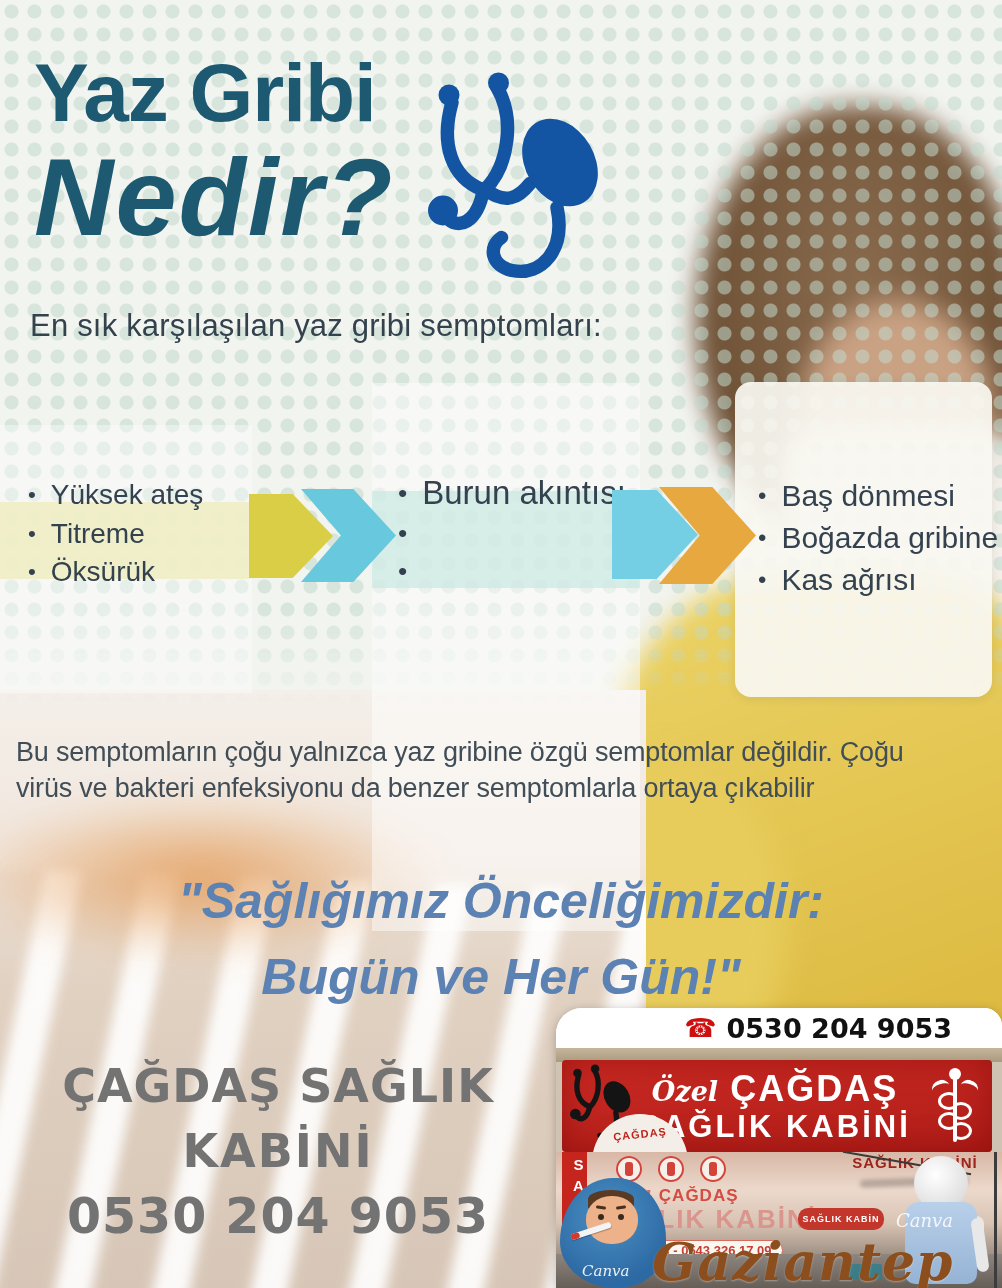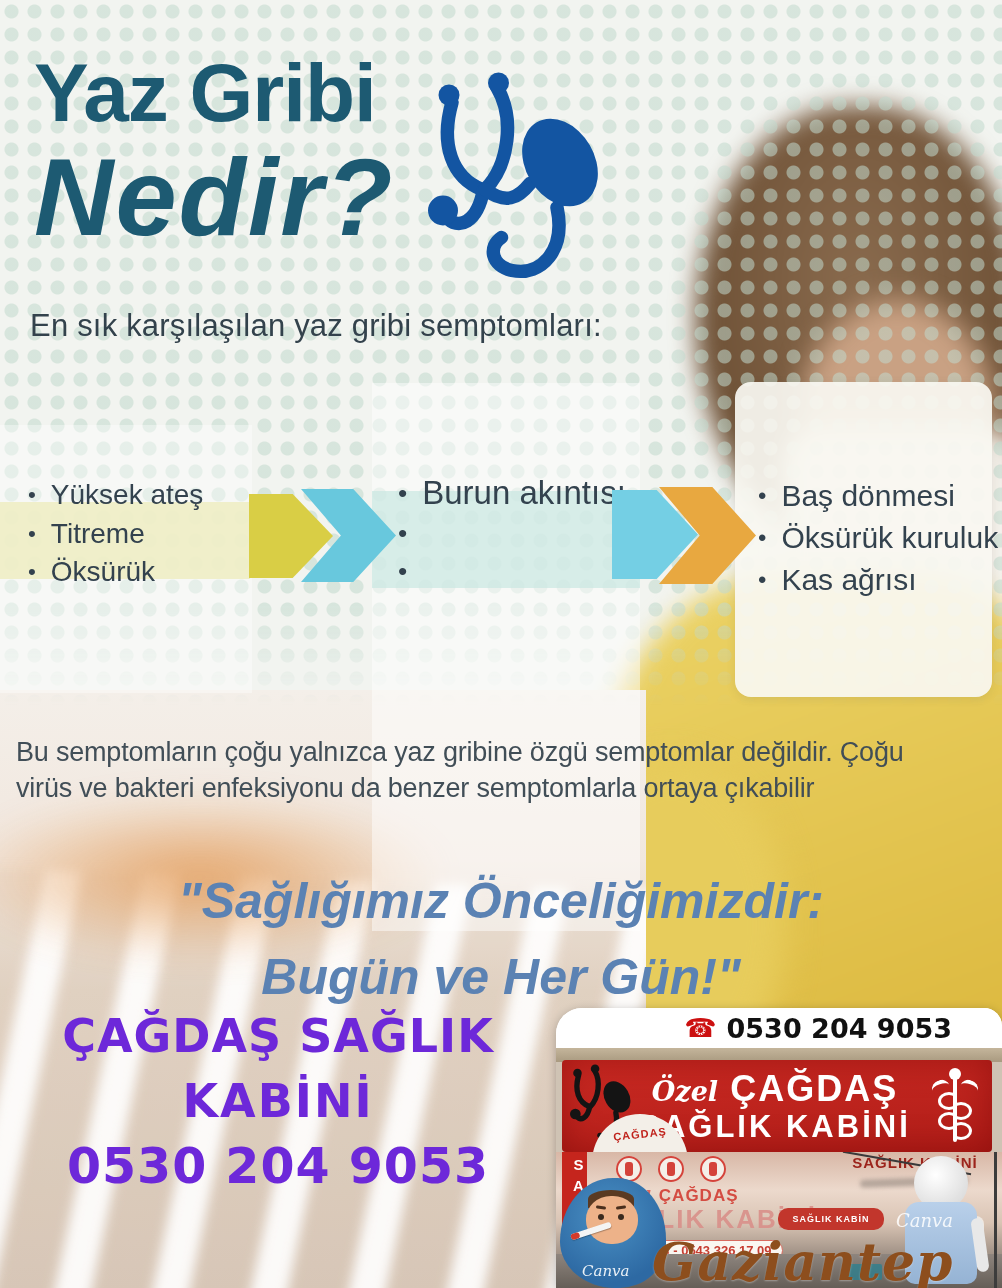--- a/index.html
+++ b/index.html
@@ -74,21 +74,21 @@
     clip-path:polygon(0 0,55% 0,100% 50%,55% 100%,0 100%,42% 50%);}
   
   .note{left:16px; top:734px; width:950px; font-size:27px; line-height:1.34;
     color:#414e57; letter-spacing:-.2px;}
   
   .quote{left:0; top:876px; width:1002px; text-align:center; color:#5b82b3;
     font-style:italic; font-weight:bold;}
   .quote .q1{font-size:50px; line-height:1;}
   .quote .q2{font-size:50px; line-height:1; margin-top:26px;}
   
-  .contact{left:0; top:1010px; width:556px; text-align:center; color:#6d28d9;
+  .contact{left:0; top:1060px; width:556px; text-align:center; color:#737373;
     font-family:"DejaVu Sans", sans-serif; font-weight:bold;}
   .contact .c1{font-size:46px; letter-spacing:1px; line-height:1.15;}
   .contact .c2{font-size:46px; letter-spacing:2px; line-height:1.15; margin-top:12px;}
   .contact .c3{font-size:49px; letter-spacing:1px; margin-top:10px;}
   
   .card{left:556px; top:1008px; width:446px; height:280px; background:#fff;
     border-radius:26px 18px 0 0; overflow:hidden; box-shadow:0 2px 10px rgba(0,0,0,.25);}
   .card-head{height:40px; display:flex; align-items:center; justify-content:flex-end;
     padding-right:50px; gap:10px; background:#fff;}
   .card-head .tel{font-size:26px; color:#cc1010; line-height:1;}
@@ -137,21 +137,21 @@
     font-size:15px; color:#e06a60; margin-right:8px;}
   .aw-line .brd{font-size:17px; font-weight:bold; color:#d44c42; letter-spacing:1px;}
   .aw-name{position:absolute; left:40px; top:52px; font-size:26px; font-weight:bold;
     color:#d9908a; letter-spacing:2px; opacity:.9;}
   .ph-strip{position:absolute; left:52px; top:88px; background:#faf6f0; border:1px solid #d86a5e;
     border-radius:12px; padding:2px 10px; font-size:13px; font-weight:bold; color:#c63d31;}
   .canopy{position:absolute; right:4px; top:2px; width:166px; text-align:center;
     font-size:15px; font-weight:bold; color:#9c241c; letter-spacing:1px;}
   .squig{position:absolute; right:34px; top:26px; width:108px; height:8px;
     background:rgba(120,110,105,.45); border-radius:4px; filter:blur(2px); transform:rotate(-2deg);}
-  .arch{position:absolute; right:118px; top:56px; width:106px; height:22px; background:#c2362c;
+  .arch{position:absolute; right:118px; top:56px; width:86px; height:22px; background:#c2362c;
     border-radius:10px; color:#fff; font-size:9px; font-weight:bold; text-align:center; line-height:22px; letter-spacing:1px;}
   .badge{position:absolute; right:18px; top:64px; width:50px; height:34px; background:#efe8e1;
     border-radius:8px; color:#c3271d; font-size:24px; font-weight:bold; text-align:center; line-height:34px; overflow:hidden;}
   .windows{position:absolute; left:0; right:0; bottom:0; height:34px;
     background:linear-gradient(#8e857e,#655e57);}
   .win-teal{position:absolute; bottom:8px; width:34px; height:16px; background:#2e7f8f; border-radius:2px; opacity:.8;}
   .pole{position:absolute; right:5px; top:0; bottom:0; width:3px; background:#3c3c3c;}
   .wire{position:absolute; right:30px; top:10px; width:130px; height:2px; background:#3a3a3a; transform:rotate(10deg);}
   
   .cartoon{position:absolute; left:0; bottom:-2px; width:118px; height:120px; z-index:5;}
@@ -251,21 +251,21 @@
         <span class="blt">•</span>
       </li>
     </ul>
   <ul class="sym sym3">
       <li>
         <span class="blt">•</span>
         <span>Baş dönmesi</span>
       </li>
       <li>
         <span class="blt">•</span>
-        <span>Öksürük kuruluk</span>
+        <span>Boğazda gribine</span>
       </li>
       <li>
         <span class="blt">•</span>
         <span>Kas ağrısı</span>
       </li>
     </ul>
 
   <div class="ar ar-y1"></div>
   <div class="ar ar-t1"></div>
   <div class="ar ar-t2"></div>

